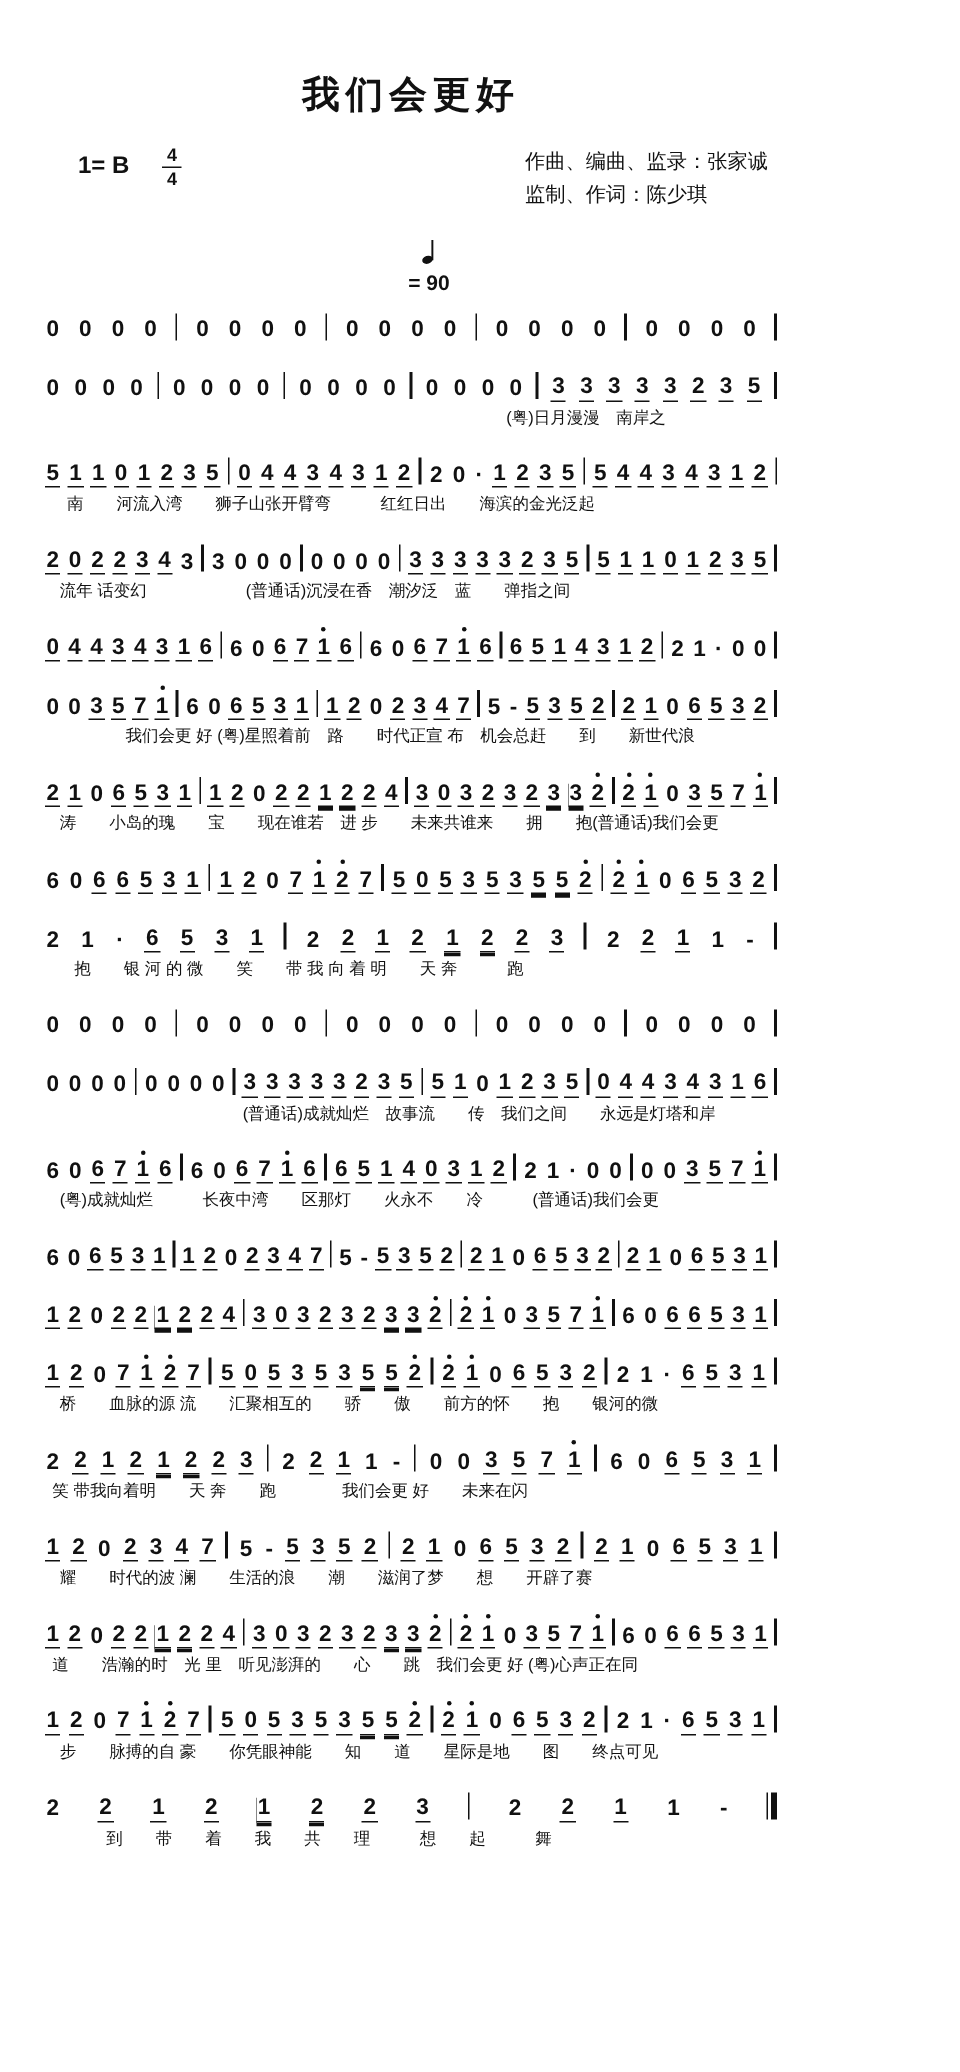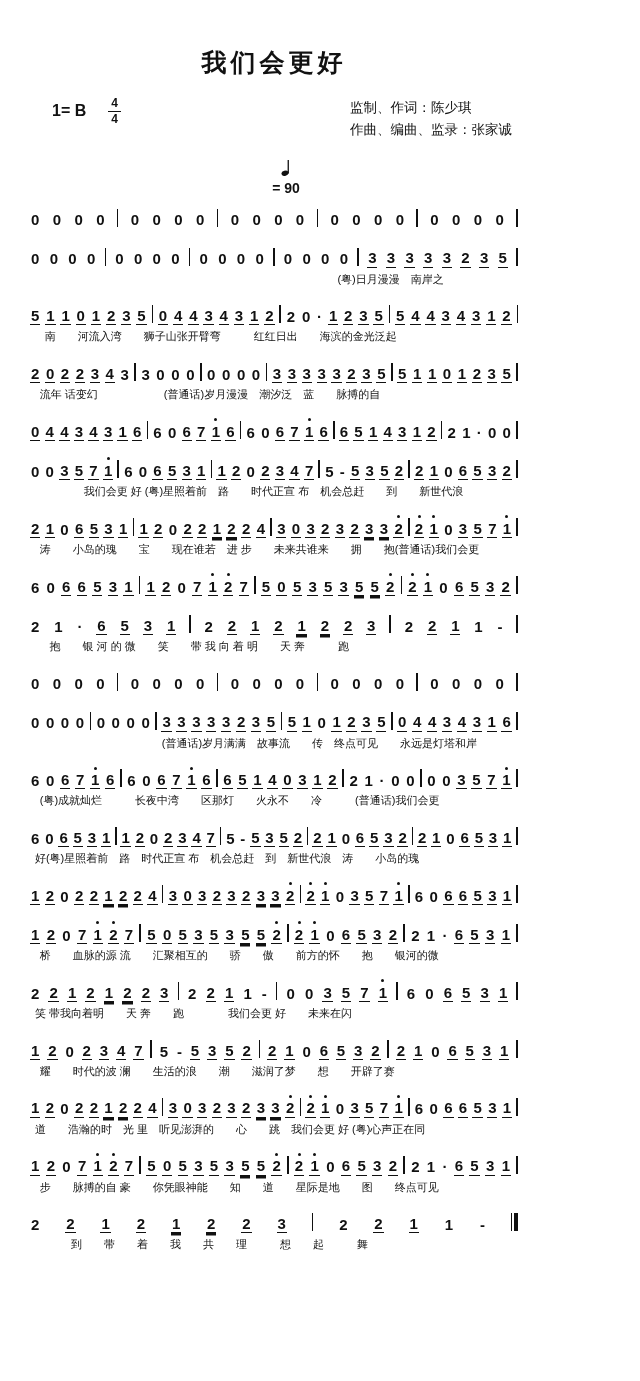--- a/index.html
+++ b/index.html
@@ -67,22 +67,22 @@
     <div>
       <div class="keysig">
         <span>1= B</span>
         <span class="timesig">
           <span class="num">4</span>
           <span class="den">4</span>
         </span>
       </div>
     </div>
     <div class="credits">
+      <div>作曲、编曲、监录：张家诚</div>
       <div>监制、作词：陈少琪</div>
-      <div>作曲、编曲、监录：张家诚</div>
     </div>
   </div>
 
   <div class="tempo">
     <svg width="10" height="19" viewBox="0 0 10 19">
       <ellipse cx="4" cy="15.2" rx="3.6" ry="2.6" fill="#111" transform="rotate(-18 4 15.2)"></ellipse>
       <rect x="6.6" y="2" width="1.3" height="13.5" fill="#111"></rect>
     </svg>
     <span>= 90</span>
   </div>
@@ -223,21 +223,21 @@
           <span class="note u1">5</span>
           <span class="note u1">1</span>
           <span class="note u1">1</span>
           <span class="note u1">0</span>
           <span class="note u1">1</span>
           <span class="note u1">2</span>
           <span class="note u1">3</span>
           <span class="note u1">5</span>
           <span class="bar"></span>
         </div>
-        <div class="lyrics-row" style="padding-left: 2%;">流年 话变幻　　　　　　(普通话)岁月漫漫　潮汐泛　蓝　　脉搏的自</div>
+        <div class="lyrics-row" style="padding-left: 2%;">流年 话变幻　　　　　　(普通话)沉浸在香　潮汐泛　蓝　　弹指之间</div>
       </div>
       <div class="system">
         <div class="notes-row">
           <span class="note u1">0</span>
           <span class="note u1">4</span>
           <span class="note u1">4</span>
           <span class="note u1">3</span>
           <span class="note u1">4</span>
           <span class="note u1">3</span>
           <span class="note u1">1</span>
@@ -483,21 +483,21 @@
           <span class="note u1">0</span>
           <span class="note u1">4</span>
           <span class="note u1">4</span>
           <span class="note u1">3</span>
           <span class="note u1">4</span>
           <span class="note u1">3</span>
           <span class="note u1">1</span>
           <span class="note u1">6</span>
           <span class="bar"></span>
         </div>
-        <div class="lyrics-row" style="padding-left: 27%;">(普通话)岁月满满　故事流　　传　终点可见　　永远是灯塔和岸</div>
+        <div class="lyrics-row" style="padding-left: 27%;">(普通话)成就灿烂　故事流　　传　我们之间　　永远是灯塔和岸</div>
       </div>
       <div class="system">
         <div class="notes-row">
           <span class="note">6</span>
           <span class="note">0</span>
           <span class="note u1">6</span>
           <span class="note u1">7</span>
           <span class="note u1 hi">1</span>
           <span class="note u1">6</span>
           <span class="bar"></span>
@@ -567,21 +567,20 @@
           <span class="bar"></span>
           <span class="note u1">2</span>
           <span class="note u1">1</span>
           <span class="note">0</span>
           <span class="note u1">6</span>
           <span class="note u1">5</span>
           <span class="note u1">3</span>
           <span class="note u1">1</span>
           <span class="bar"></span>
         </div>
-        <div class="lyrics-row" style="padding-left: 1%;">好(粤)星照着前　路　时代正宣 布　机会总赶　到　新世代浪　涛　　小岛的瑰</div>
       </div>
       <div class="system">
         <div class="notes-row">
           <span class="note u1">1</span>
           <span class="note u1">2</span>
           <span class="note">0</span>
           <span class="note u1">2</span>
           <span class="note u1">2</span>
           <span class="note u2">1</span>
           <span class="note u2">2</span>

